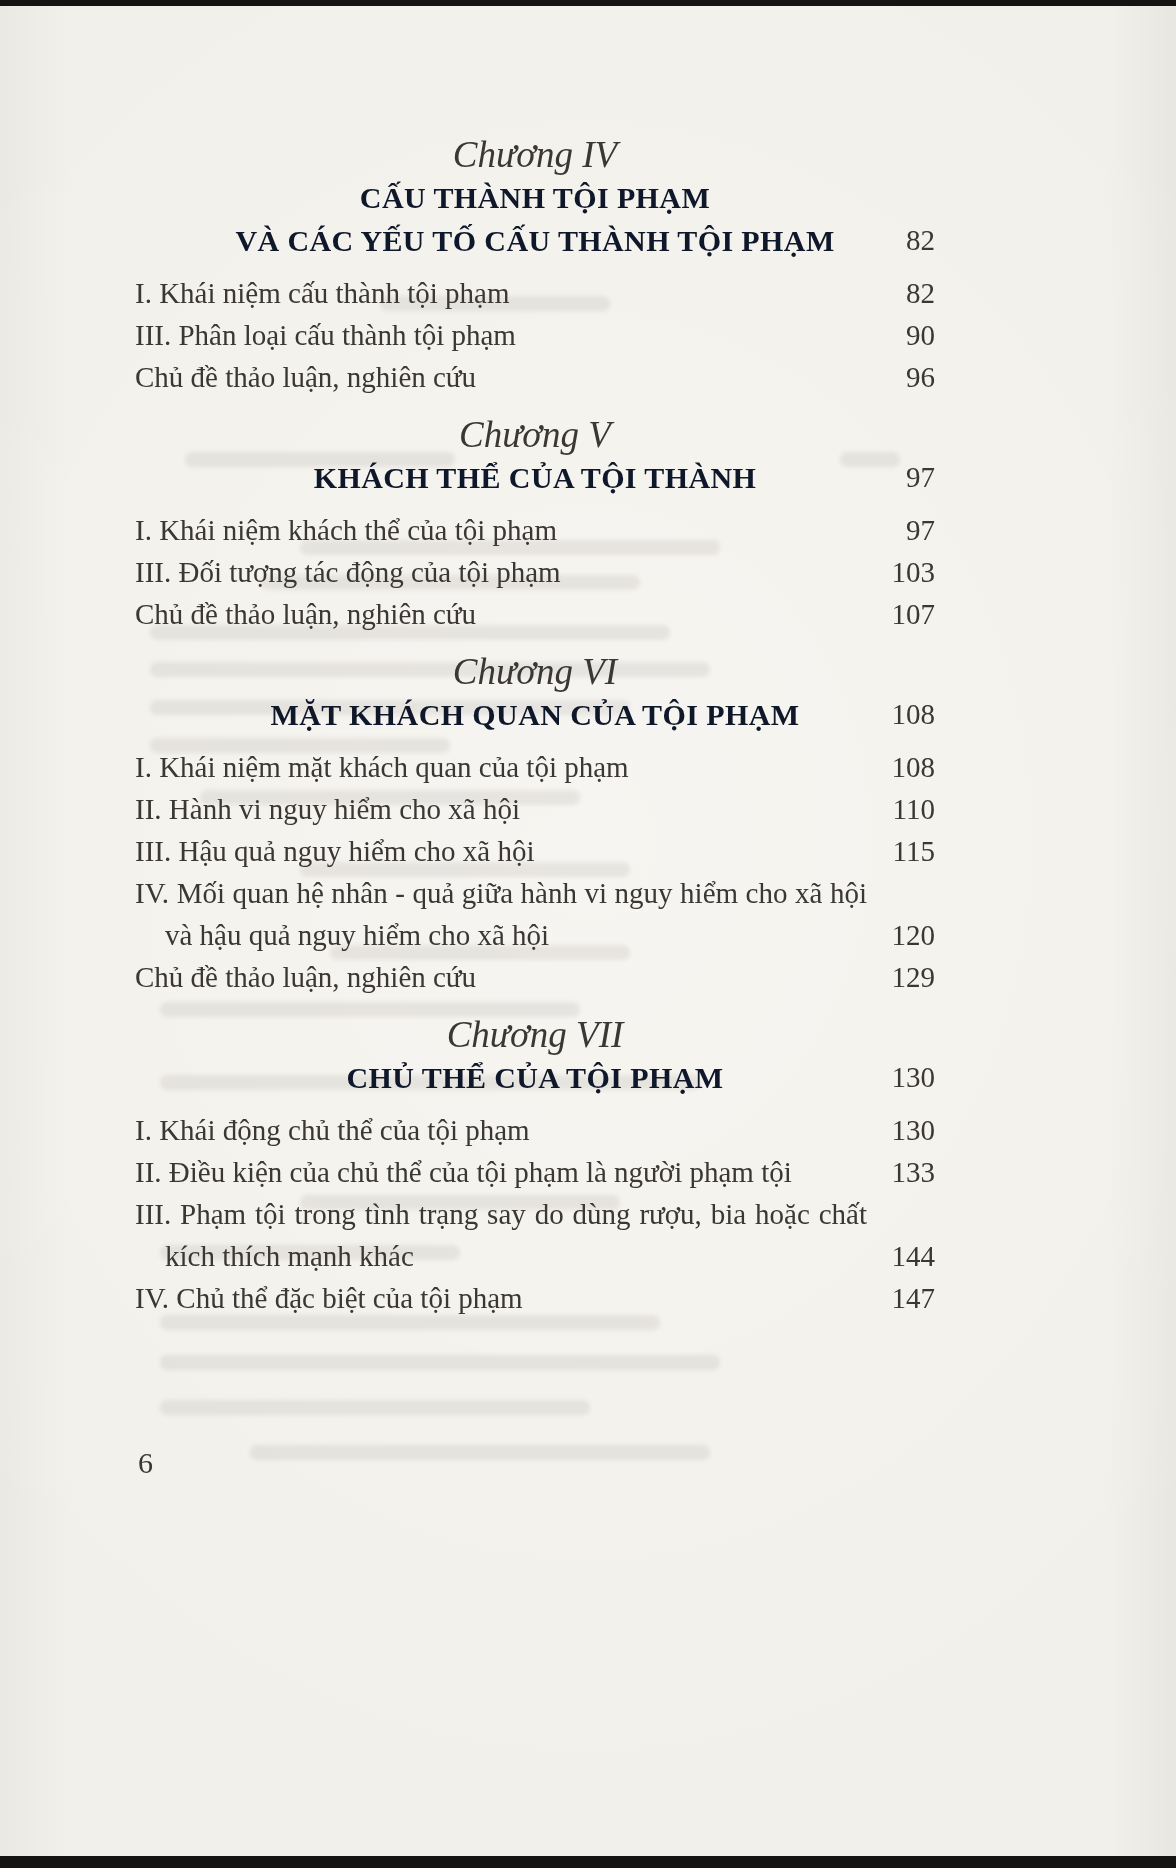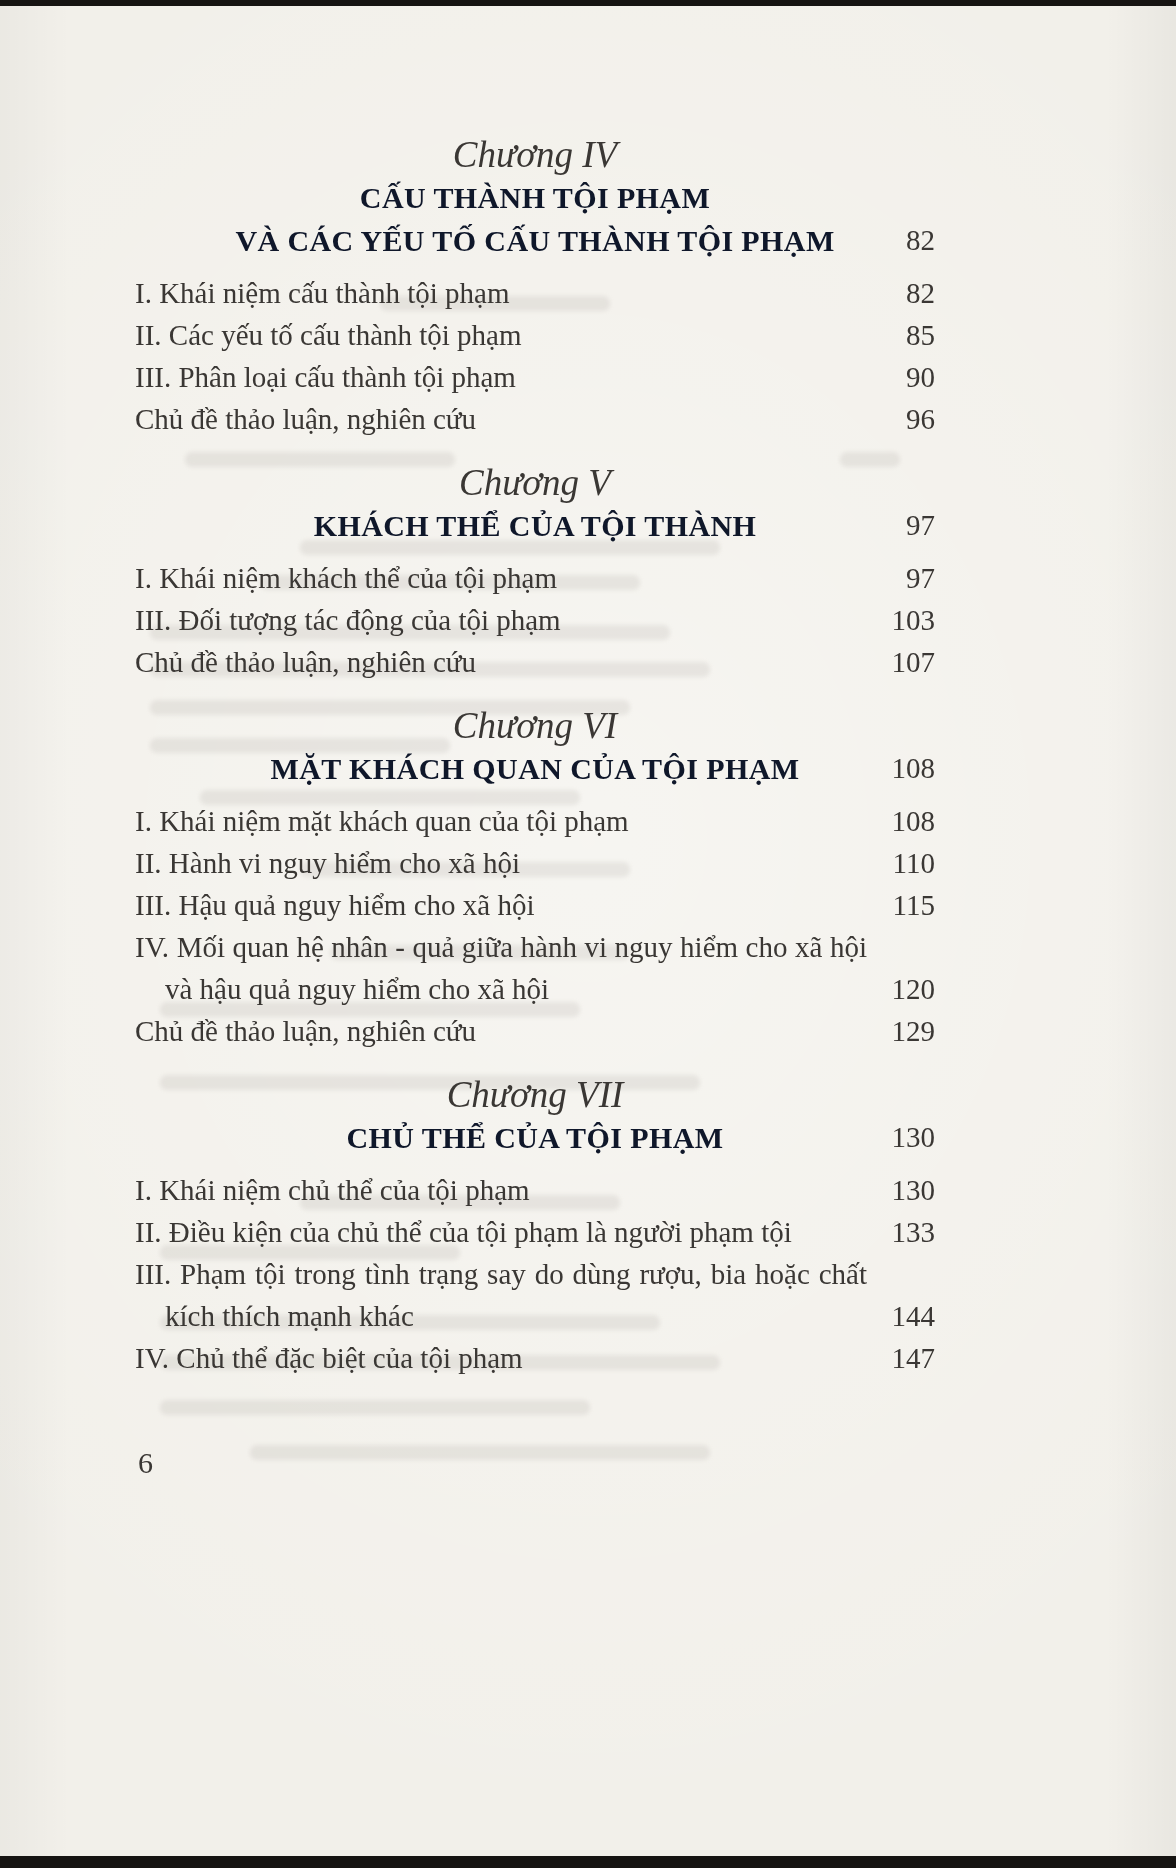--- a/index.html
+++ b/index.html
@@ -47,21 +47,21 @@
 
   .toc {
     position: absolute;
     left: 135px;
     top: 134px;
     width: 800px;
     z-index: 2;
     font-size: 29px;
     line-height: 42px;
   }
-  .toc-section:not(:first-child) { margin-top: 22px; }
+  .toc-section:not(:first-child) { margin-top: 16px; }
 
   .chapter-label {
     text-align: center;
     font-style: italic;
     font-size: 37px;
     line-height: 42px;
   }
   .title-block {
     position: relative;
   }
@@ -149,24 +149,20 @@
         <div class="title-line">CẤU THÀNH TỘI PHẠM</div>
         <div class="title-line">VÀ CÁC YẾU TỐ CẤU THÀNH TỘI PHẠM</div>
         <span class="title-page">82</span>
       </div>
       <div class="entries">
         <div class="entry">
           <div class="entry-label">I. Khái niệm cấu thành tội phạm</div>
           <div class="entry-page">82</div>
         </div>
         <div class="entry">
-          <div class="entry-label">II. Các yếu tố cấu thành tội phạm</div>
-          <div class="entry-page">85</div>
-        </div>
-        <div class="entry">
           <div class="entry-label">III. Phân loại cấu thành tội phạm</div>
           <div class="entry-page">90</div>
         </div>
         <div class="entry">
           <div class="entry-label">Chủ đề thảo luận, nghiên cứu</div>
           <div class="entry-page">96</div>
         </div>
       </div>
     </section>
     <section class="toc-section">
@@ -220,21 +216,21 @@
       </div>
     </section>
     <section class="toc-section">
       <div class="chapter-label">Chương VII</div>
       <div class="title-block">
         <div class="title-line">CHỦ THỂ CỦA TỘI PHẠM</div>
         <span class="title-page">130</span>
       </div>
       <div class="entries">
         <div class="entry">
-          <div class="entry-label">I. Khái niệm chủ thể của tội phạm</div>
+          <div class="entry-label">I. Khái động chủ thể của tội phạm</div>
           <div class="entry-page">130</div>
         </div>
         <div class="entry">
           <div class="entry-label">II. Điều kiện của chủ thể của tội phạm là người phạm tội</div>
           <div class="entry-page">133</div>
         </div>
         <div class="entry">
           <div class="entry-label">III. Phạm tội trong tình trạng say do dùng rượu, bia hoặc chất kích thích mạnh khác</div>
           <div class="entry-page">144</div>
         </div>

